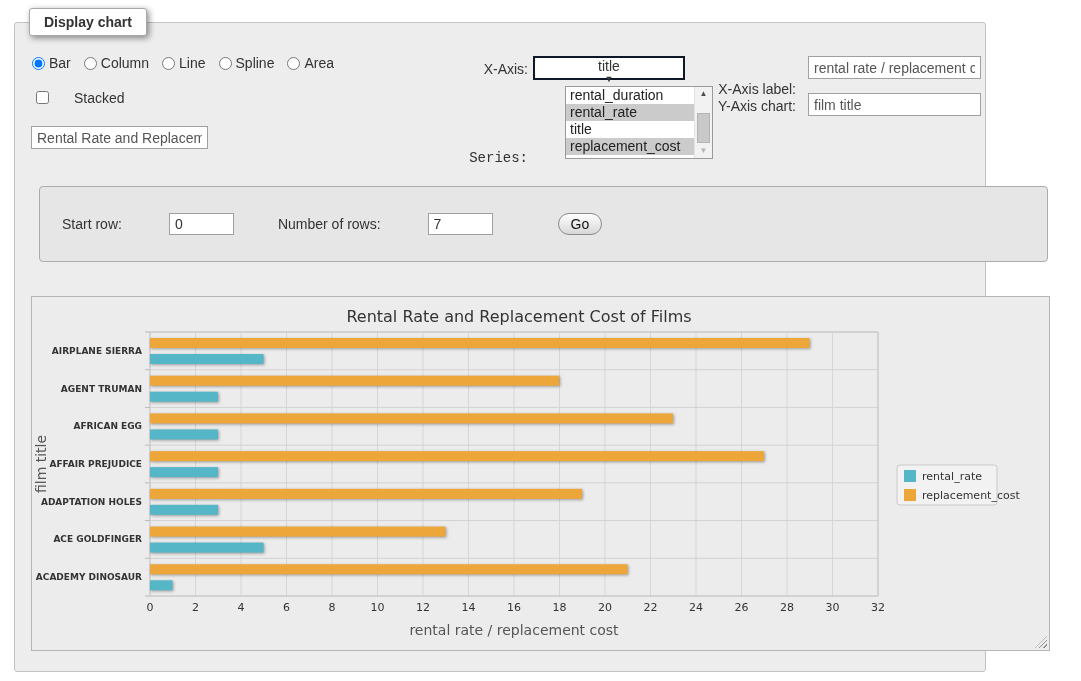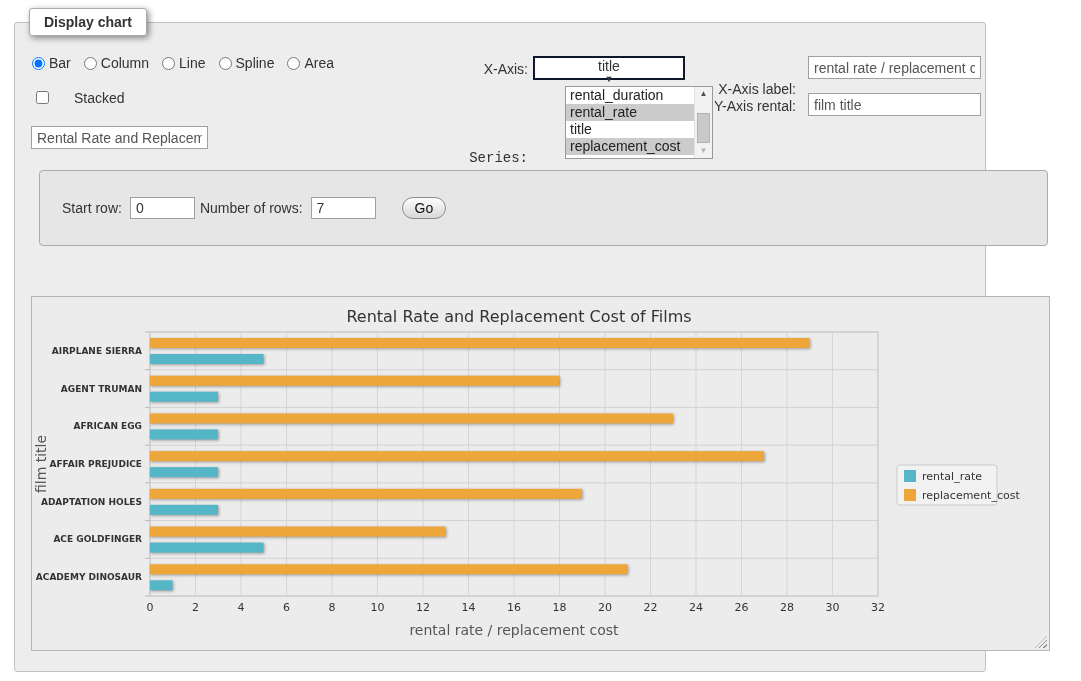--- a/index.html
+++ b/index.html
@@ -35,23 +35,23 @@
   .scrollbar{position:absolute;top:0;right:0;bottom:0;width:17px;background:#f2f2f2;
     border-left:1px solid #e2e2e2;}
   .scroll-up,.scroll-down{position:absolute;left:0;right:0;height:14px;text-align:center;
     font-size:8px;line-height:14px;}
   .scroll-up{top:0;color:#4d4d4d;}
   .scroll-down{bottom:0;color:#b3b3b3;}
   .scroll-thumb{position:absolute;left:2px;right:2px;top:26px;height:28px;background:#c9c9c9;
     border:1px solid #b3b3b3;}
   .xlabel-input{position:absolute;left:793px;top:33px;width:173px;height:23px;}
   .ylabel-input{position:absolute;left:793px;top:70px;width:173px;height:23px;}
-  .rows-panel{position:absolute;left:24px;top:147px;width:1009px;height:76px;box-sizing:border-box;
+  .rows-panel{position:absolute;left:24px;top:163px;width:1009px;height:76px;box-sizing:border-box;
     background:#e6e6e6;border:1px solid #ababab;border-radius:4px;display:flex;align-items:center;
-    padding-left:22px;font-size:14px;color:#333;}
+    padding-left:22px;font-size:14px;color:#333;gap:39px;}
   .rows-panel input{width:65px;height:22px;margin-left:8px;color:#333;}
   .rows-panel .nlabel{margin-left:5px;}
   .go-button{margin-left:26px;border:1px solid #8b8b8b;border-radius:11px;
     background:linear-gradient(#fefefe,#d7d7d7);padding:2px 12px;font-size:14px;color:#111;
     font-family:"Liberation Sans",sans-serif;cursor:pointer;}
   .chart-box{position:absolute;left:16px;top:273px;width:1019px;height:355px;box-sizing:border-box;
     background:#ececec;border:1px solid #b5b5b5;}
   .chart-svg{display:block;}
   .bar{filter:drop-shadow(1.5px 1.5px 1.5px rgba(0,0,0,.35));}
   .tick{font:11px "DejaVu Sans",sans-serif;fill:#333;}
@@ -118,21 +118,21 @@
     <div class="scrollbar">
       <div class="scroll-up">▲</div>
       <div class="scroll-thumb"></div>
       <div class="scroll-down">▼</div>
     </div>
   </div>
 
   <div class="form-label lbl-xaxis-label">X-Axis label:</div>
   <input type="text" class="xlabel-input" value="rental rate / replacement cost" style="">
 
-  <div class="form-label lbl-yaxis-label">Y-Axis rental:</div>
+  <div class="form-label lbl-yaxis-label">Y-Axis chart:</div>
   <input type="text" class="ylabel-input" value="film title" style="">
 
   <div class="rows-panel">
     <span>Start row:</span>
     <input type="text" value="0" style="">
     <span class="nlabel">Number of rows:</span>
     <input type="text" value="7" style="">
     <button class="go-button">Go</button>
   </div>
 

